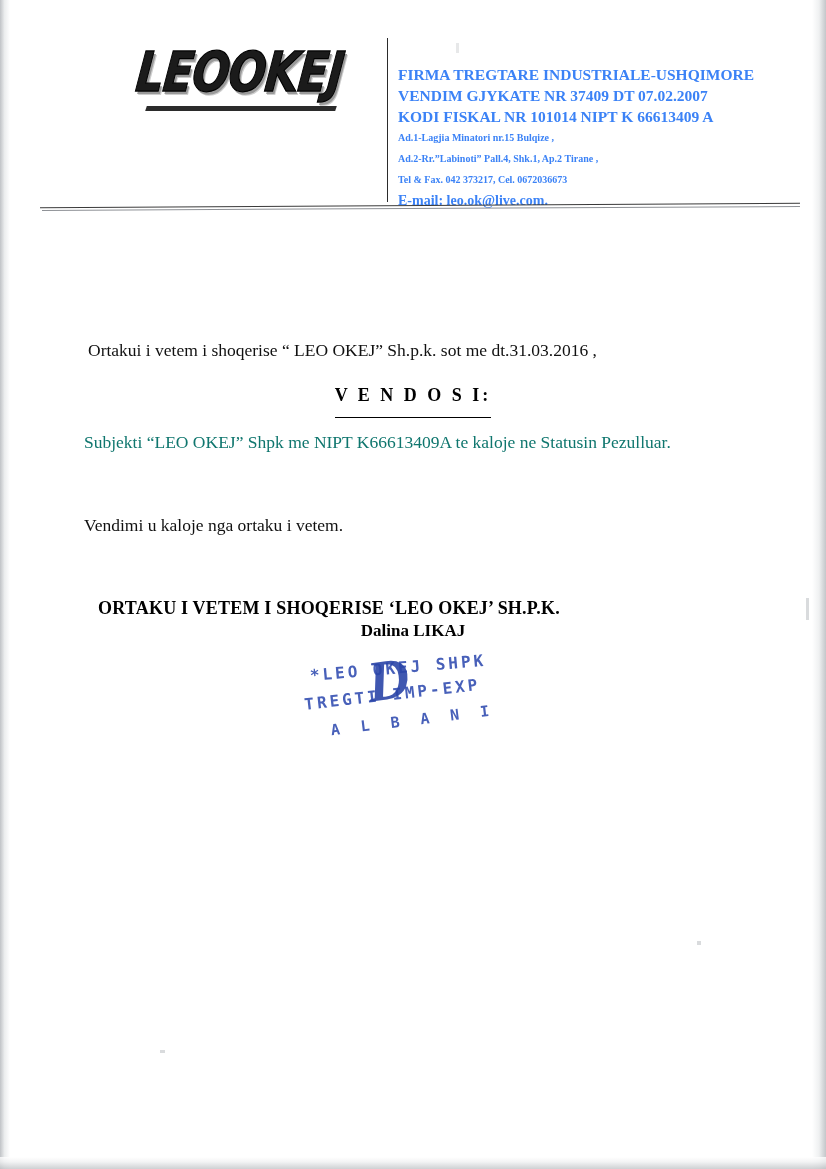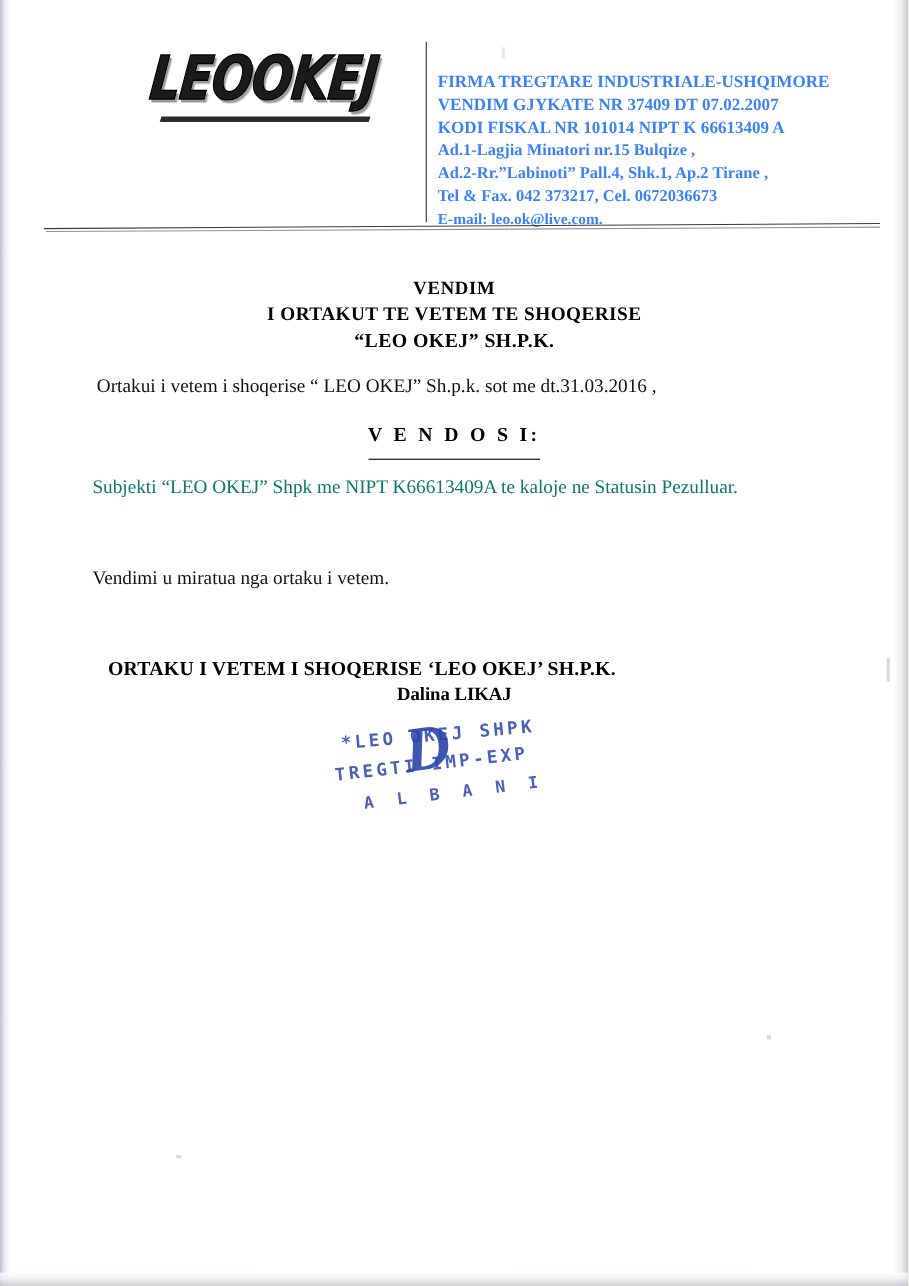--- a/index.html
+++ b/index.html
@@ -112,21 +112,21 @@
     top: 30px;
     width: 404px;
     font-family: "Liberation Serif", serif;
     font-weight: bold;
     font-size: 15.5px;
     line-height: 21px;
     color: #3b82f6;
   }
   .company-block div { white-space: nowrap; }
   .company-block .line-small {
-    font-size: 15px;
+    font-size: 10px;
   }
   .company-block .line-email {
     font-size: 14px;
     font-weight: bold;
   }
 
   
   .title-block {
     position: absolute;
     left: 0;
@@ -299,34 +299,29 @@
       <div class="line-small">Ad.1-Lagjia  Minatori  nr.15  Bulqize ,</div>
       <div class="line-small">Ad.2-Rr.”Labinoti”  Pall.4,  Shk.1,  Ap.2  Tirane ,</div>
       <div class="line-small">Tel &amp; Fax. 042 373217,  Cel. 0672036673</div>
       <div class="line-email">E-mail:  leo.ok@live.com.</div>
     </div>
 
     <div class="header-divider-h"></div>
     <div class="header-divider-h2"></div>
   </div>
 
-  <div class="title-block">
-    <div class="title-1">VENDIM</div>
-    <div class="title-2">I ORTAKUT TE VETEM TE SHOQERISE</div>
-    <div class="title-3">“LEO OKEJ” SH.P.K.</div>
-  </div>
 
   <div class="intro-line">Ortakui i vetem i shoqerise “ LEO OKEJ” Sh.p.k. sot me dt.31.03.2016 ,</div>
 
   <div class="vendosi">
     <span>V E N D O S I:</span>
   </div>
 
   <div class="body-par">Subjekti “LEO OKEJ” Shpk me NIPT  K66613409A   te kaloje ne Statusin Pezulluar.</div>
-  <div class="body-par2">Vendimi u miratua nga ortaku i vetem.</div>
+  <div class="body-par2">Vendimi u kaloje nga ortaku i vetem.</div>
 
   <div class="signer-title">ORTAKU I VETEM I SHOQERISE ‘LEO OKEJ’ SH.P.K.</div>
   <div class="signer-name">Dalina LIKAJ</div>
 
   <div class="stamp">
     <div class="st-line st1">*LEO OKEJ SHPK</div>
     <div class="st-line st2">TREGTI IMP-EXP</div>
     <div class="st-line st3">A L B A N I</div>
   </div>
   <div class="signature">D</div>

